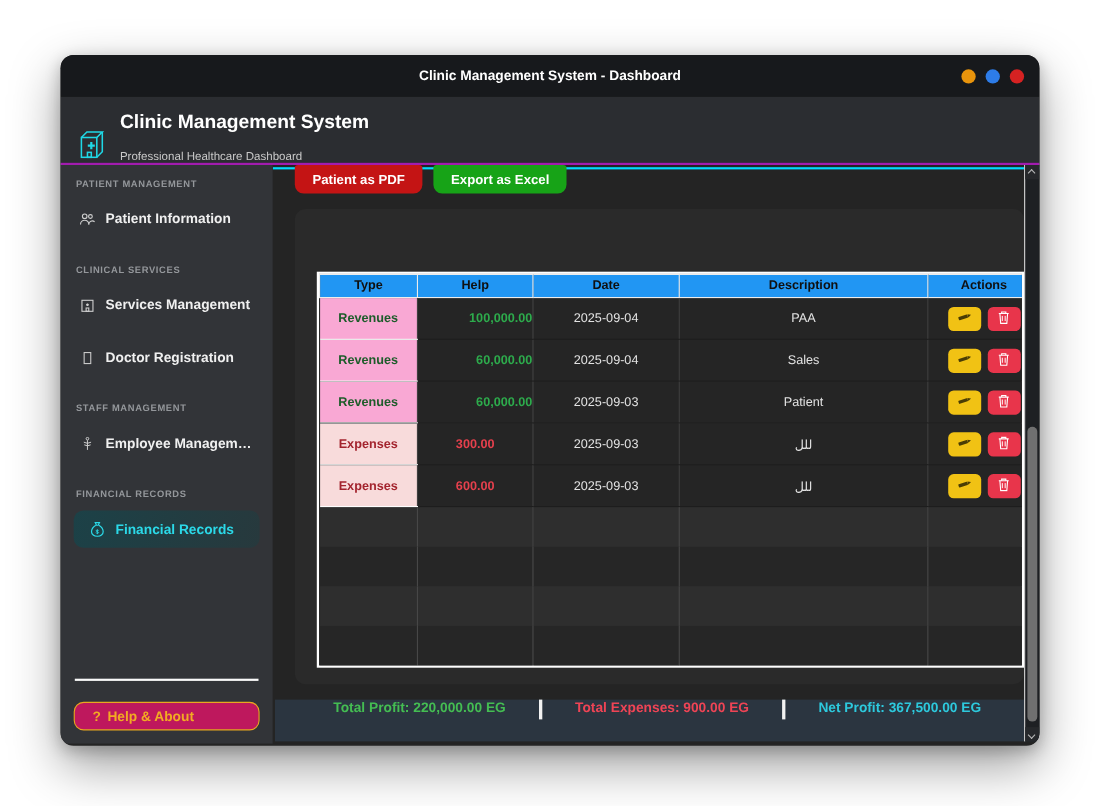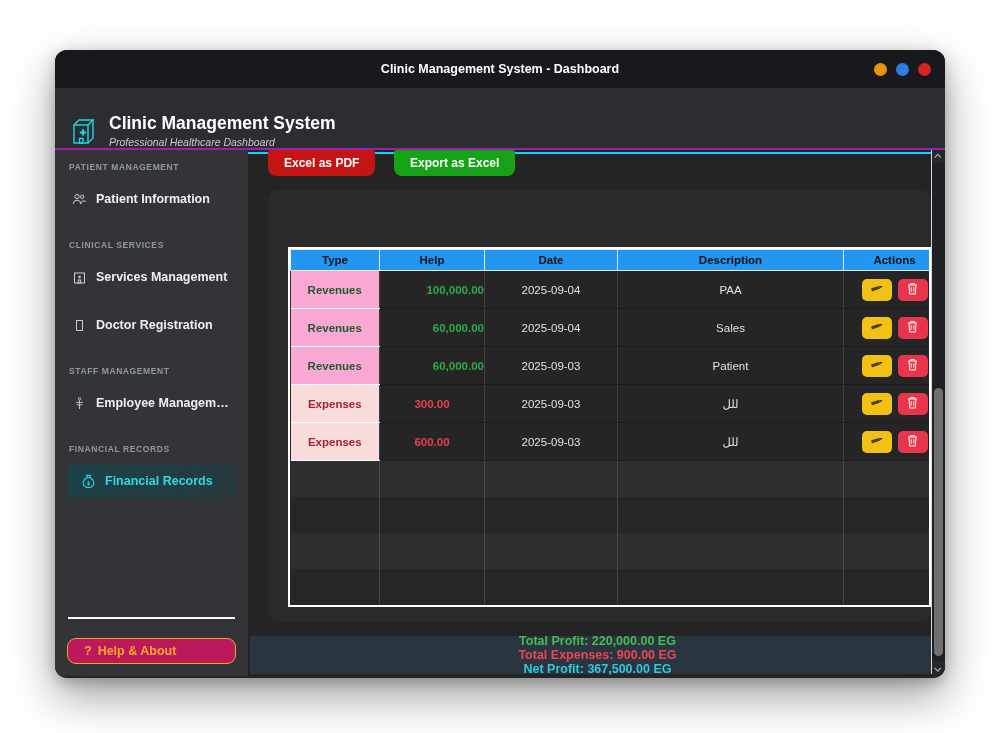--- a/index.html
+++ b/index.html
@@ -15,21 +15,21 @@
   
   .titlebar { height: 38px; background: #17191c; display: flex; align-items: center; justify-content: center; position: relative; }
   .tb-title { color: #fff; font-size: 12.5px; font-weight: bold; }
   .tb-controls { position: absolute; right: 14px; top: 0; height: 100%; display: flex; align-items: center; gap: 9px; }
   .circle { width: 13px; height: 13px; border-radius: 50%; display: inline-block; }
   
   .header { height: 60px; background: #2b2d31; display: flex; align-items: flex-end; }
   .logo { margin-left: 14px; width: 30px; height: 32px; display: flex; align-items: center; justify-content: center; }
   .h-titles { margin-left: 10px; }
   .h-title { color: #fff; font-size: 17.5px; font-weight: bold; }
-  .h-sub { color: #c9c9c9; font-size: 10.5px; font-style: italic; margin-top: 2px; }
+  .h-sub { color: #c9c9c9; font-size: 10.5px; margin-top: 15px; }
   .h-right { margin-left: auto; margin-right: 16px; display: flex; align-items: center; gap: 17px; }
   .welcome { color: #f2f2f2; font-size: 13px; }
   .logout-btn { background: #48494d; color: #fff; font-size: 11.5px; border: none; border-radius: 16px; padding: 8px 17px; font-family: inherit; cursor: pointer; }
   
   .content { display: flex; height: 528px; border-top: 2px solid #a21caf; }
   .sidebar { width: 193px; background: #323438; position: relative; flex-shrink: 0; }
   .side-label { font-size: 8.5px; font-weight: bold; color: #94979b; letter-spacing: .6px; margin: 24px 14px 10px; }
   #sidebar-sections > .side-label:first-child { margin-top: 12px; }
   .side-item { display: flex; align-items: center; gap: 9px; color: #f0f0f0; font-size: 12.5px; padding: 10px 16px; cursor: pointer; font-weight: bold; }
   .side-item.gap { margin-top: 14px; }
@@ -56,21 +56,21 @@
   .td-price { font-weight: bold; }
   .td-price.rev { color: #2dab4c; text-align: right; }
   .td-price.exp { color: #e6404d; }
   tr.empty td { height: 36px; border-bottom: none; border-right: 1px solid #474747; }
   tr.empty.even td { background: #2e2e2e; }
   tr.empty.odd td { background: #262626; }
   .act { width: 30px; height: 22px; border: none; border-radius: 5px; margin: 0 3px; display: inline-flex; align-items: center; justify-content: center; padding: 0; vertical-align: middle; cursor: pointer; }
   .act.edit { background: #f1c214; }
   .act.del { background: #e8354b; }
   
-  .statusbar { position: absolute; left: 2px; right: 0; bottom: 2px; height: 38px; background: #2b3540; display: flex; align-items: center; justify-content: center; font-weight: bold; font-size: 12.5px; flex-direction: column; }
+  .statusbar { position: absolute; left: 2px; right: 0; bottom: 2px; height: 38px; background: #2b3540; display: flex; align-items: flex-start; justify-content: center; font-weight: bold; font-size: 12.5px; }
   .st-sep { width: 3px; height: 18px; background: #f2f2f2; margin: 0 30px; }
   .st.profit { color: #44bd52; }
   .st.expenses { color: #ef4455; }
   .st.net { color: #2dc9dd; }
   
   .scrollbar { position: absolute; right: 0; top: 0; bottom: 2px; width: 14px; background: #1e2023; border-left: 1px solid #d8d8d8; }
   .sb-btn { position: absolute; left: 0; width: 100%; height: 13px; background: #26282b; display: flex; align-items: center; justify-content: center; cursor: pointer; }
   .sb-up { top: 0; } .sb-down { bottom: 0; }
   .chev { width: 5px; height: 5px; border-left: 1.6px solid #b8b8b8; border-top: 1.6px solid #b8b8b8; }
   .sb-up .chev { transform: rotate(45deg) translateY(1px); }
@@ -164,21 +164,21 @@
             <span>Financial Records</span>
           </div>
         </div>
       <div class="side-divider"></div>
       <button class="help-btn"><span class="help-q">?</span><span>Help &amp; About</span></button>
     </aside>
 
     <div class="main">
       <div class="main-topline"></div>
 
-      <button class="export-btn pdf">Excel as PDF</button>
+      <button class="export-btn pdf">Patient as PDF</button>
       <button class="export-btn excel">Export as Excel</button>
 
       <div class="panel">
         <div class="table-wrap">
           <table>
             <colgroup>
               <col style="width:89px">
                 <col style="width:105px">
                 <col style="width:133px">
                 <col style="width:226px">

